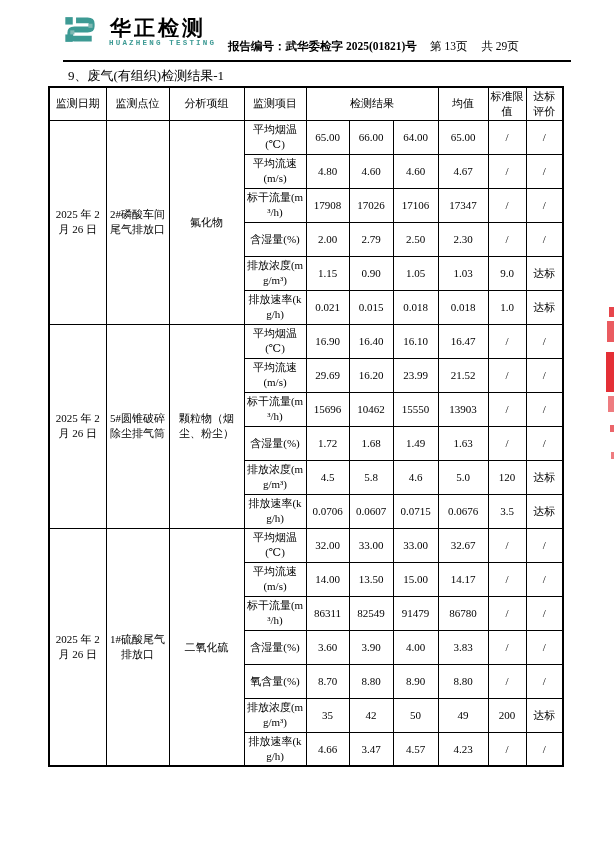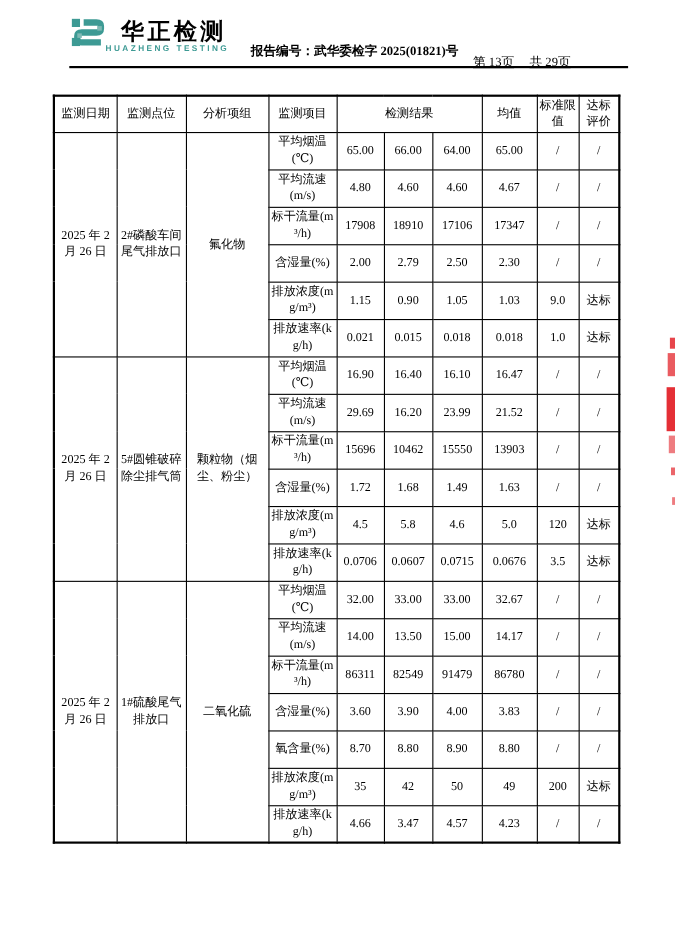--- a/index.html
+++ b/index.html
@@ -16,26 +16,26 @@
   .page{position:relative;width:614px;height:847px;background:#fff;overflow:hidden;}
 
   
   .logo-icon{position:absolute;left:63px;top:13px;width:36px;height:33px;}
   .logo-cn{
     position:absolute;left:110px;top:14px;
     font-family:"Liberation Sans","DejaVu Sans",sans-serif;
     font-size:21px;font-weight:bold;letter-spacing:3px;white-space:nowrap;
   }
   .logo-en{
-    position:absolute;left:96px;top:39px;
-    font-family:Liberation Sans, sans-serif;
+    position:absolute;left:109px;top:39px;
+    font-family:Liberation Mono, monospace;
     font-size:7.5px;font-weight:bold;color:var(--brand);letter-spacing:2.2px;white-space:nowrap;
   }
   .report-no{position:absolute;left:228px;top:39px;font-size:11.5px;white-space:nowrap;font-weight:bold;}
-  .page-info{position:absolute;left:430px;top:49px;font-size:11.5px;white-space:nowrap;text-decoration:underline;}
+  .page-info{position:absolute;left:430px;top:39px;font-size:11.5px;white-space:nowrap;}
   .page-info span{margin-right:14px;}
   .header-rule{position:absolute;left:63px;top:60px;width:508px;height:2px;background:#000;}
 
   .section-title{position:absolute;left:68px;top:67px;font-size:13px;white-space:nowrap;}
 
   
   table.results{
     position:absolute;left:48px;top:86px;
     border-collapse:collapse;table-layout:fixed;
     border:2px solid #000;
@@ -74,20 +74,21 @@
     </svg>
   </span>
   <div class="logo-cn">华正检测</div>
   <div class="logo-en">HUAZHENG TESTING</div>
   <div class="report-no">报告编号：武华委检字 2025(01821)号</div>
   <div class="page-info">
     <span>第 13页</span><span>共 29页</span>
   </div>
   <div class="header-rule"></div>
 
+  <div class="section-title">9、废气(有组织)检测结果-1</div>
 
   <table class="results">
     <colgroup>
       <col style="width:57px">
         <col style="width:63px">
         <col style="width:75px">
         <col style="width:62px">
       <col style="width:43px">
         <col style="width:44px">
         <col style="width:45px">
@@ -125,21 +126,21 @@
           <td>4.80</td>
           <td>4.60</td>
           <td>4.60</td>
           <td>4.67</td>
           <td>/</td>
           <td>/</td>
         </tr>
         <tr>
           <td>标干流量(m³/h)</td>
           <td>17908</td>
-          <td>18910</td>
+          <td>17026</td>
           <td>17106</td>
           <td>17347</td>
           <td>/</td>
           <td>/</td>
         </tr>
         <tr>
           <td>含湿量(%)</td>
           <td>2.00</td>
           <td>2.79</td>
           <td>2.50</td>

